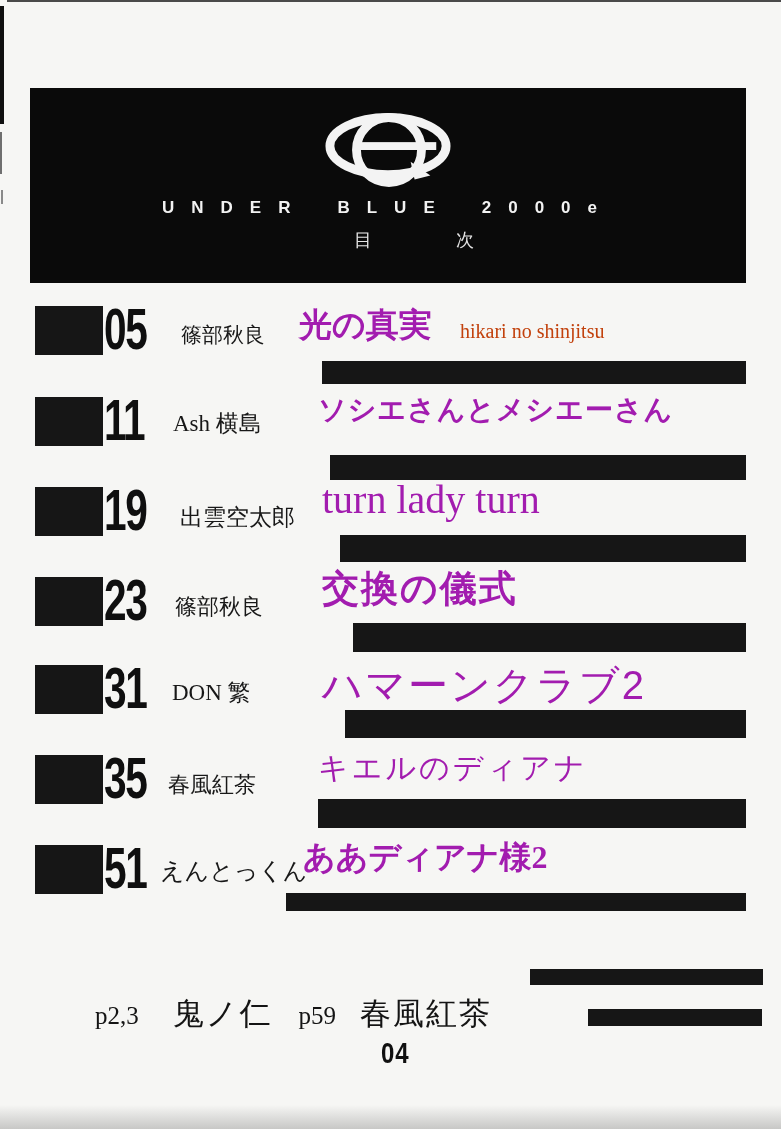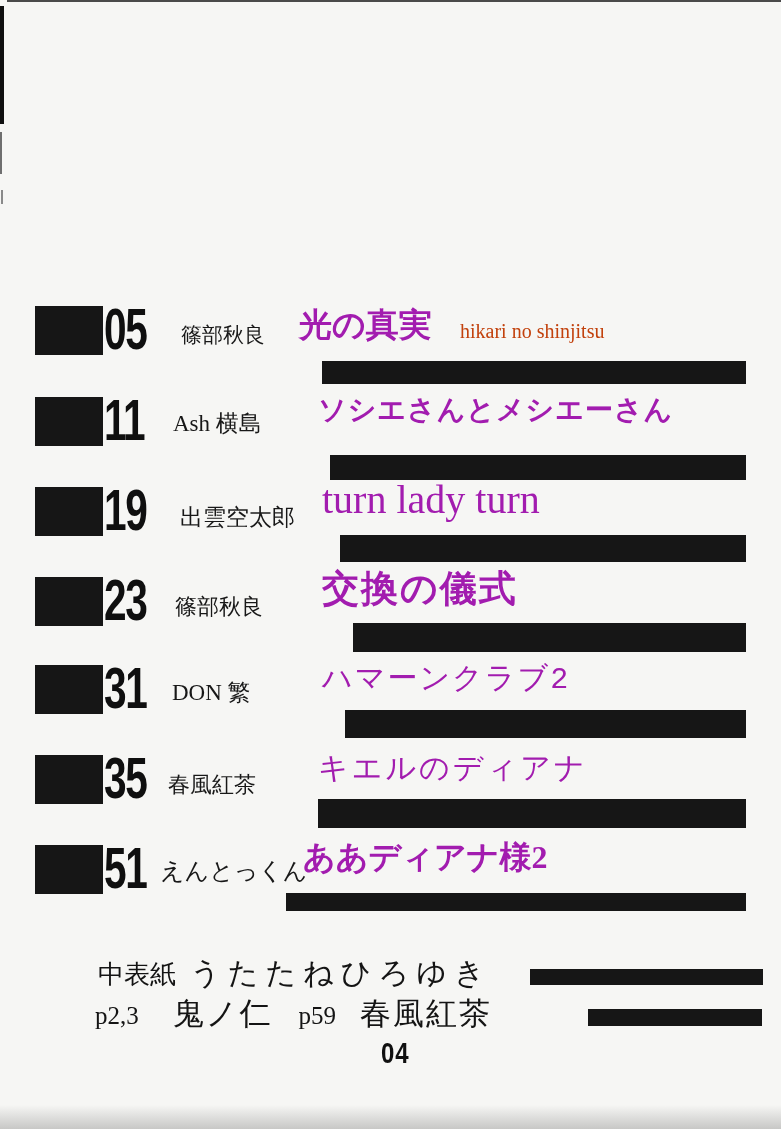--- a/index.html
+++ b/index.html
@@ -44,22 +44,22 @@
   .e2 .title{left:318px;top:-6px;font-size:28px;font-weight:700;
     font-family:"Liberation Sans","DejaVu Sans",sans-serif;letter-spacing:1px;}
   .e2 .bar{left:330px;top:58px;width:416px;height:25px;}
   .e3 .author{left:180px;top:15px;font-size:23px;}
   .e3 .title{left:322px;top:-11px;font-size:40px;}
   .e3 .bar{left:340px;top:48px;width:406px;height:27px;}
   .e4 .author{left:175px;top:15px;font-size:22px;}
   .e4 .title{left:322px;top:-13px;font-size:37px;font-weight:700;letter-spacing:2px;}
   .e4 .bar{left:353px;top:46px;width:393px;height:29px;}
   .e5 .author{left:172px;top:12px;font-size:23px;}
-  .e5 .title{left:322px;top:-7px;font-size:30px;letter-spacing:2px;
-    font-family:Liberation Mono, monospace;}
+  .e5 .title{left:322px;top:-7px;font-size:40px;letter-spacing:2px;
+    font-family:Liberation Sans, sans-serif;}
   .e5 .bar{left:345px;top:45px;width:401px;height:28px;}
   .e6 .author{left:168px;top:15px;font-size:22px;}
   .e6 .title{left:318px;top:-7px;font-size:30px;letter-spacing:3px;
     font-family:"Liberation Sans","DejaVu Sans",sans-serif;}
   .e6 .bar{left:318px;top:44px;width:428px;height:29px;}
   .e7 .author{left:160px;top:10px;font-size:24px;font-family:"Liberation Sans","DejaVu Sans",sans-serif;}
   .e7 .title{left:303px;top:-9px;font-size:32px;font-weight:700;}
   .e7 .bar{left:286px;top:48px;width:460px;height:18px;}
   
   .credits-line{position:absolute;white-space:nowrap;color:#141414;}
@@ -88,20 +88,37 @@
 </head>
 <body>
 
 <div class="page">
 
   <div class="edge-top"></div>
   <div class="edge-left-a"></div>
   <div class="edge-left-b"></div>
   <div class="edge-left-c"></div>
 
+  <div class="banner">
+    <svg class="logo" viewBox="0 0 130 96" xmlns="http://www.w3.org/2000/svg">
+      <ellipse cx="65" cy="44" rx="59" ry="29" fill="none" stroke="#f3f3f3" stroke-width="9"></ellipse>
+      <circle cx="66" cy="48" r="33" fill="none" stroke="#f3f3f3" stroke-width="9"></circle>
+      <rect x="32" y="40" width="82" height="8" fill="#f3f3f3"></rect>
+      <path d="M88 60 L108 74 L92 78 Z" fill="#f3f3f3"></path>
+    </svg>
+    <div class="btitle">
+      <span>UNDER</span>
+      <span>BLUE</span>
+      <span>2000e</span>
+    </div>
+    <div class="toc">
+      <span>目</span>
+      <span>次</span>
+    </div>
+  </div>
 
   <div class="entry e1">
     <div class="sq"></div>
     <div class="num">05</div>
     <div class="author">篠部秋良</div>
     <div class="title">光の真実</div>
     <div class="romaji">hikari no shinjitsu</div>
     <div class="bar"></div>
   </div>
 
@@ -147,23 +164,20 @@
 
   <div class="entry e7">
     <div class="sq"></div>
     <div class="num">51</div>
     <div class="author">えんとっくん</div>
     <div class="title">ああディアナ様2</div>
     <div class="bar"></div>
   </div>
 
 
-  <div class="credits-line c2">
-    <span class="lbl">中表紙</span><span class="big">うたたねひろゆき</span>
-  </div>
   <div class="bar-c2"></div>
 
   <div class="credits-line c3">
     <span class="pg">p2,3</span><span class="big">鬼ノ仁</span><span class="pg2">p59</span><span class="big2">春風紅茶</span>
   </div>
   <div class="bar-c3"></div>
 
   <div class="pagenum">04</div>
 
   <div class="edge-bottom"></div>

